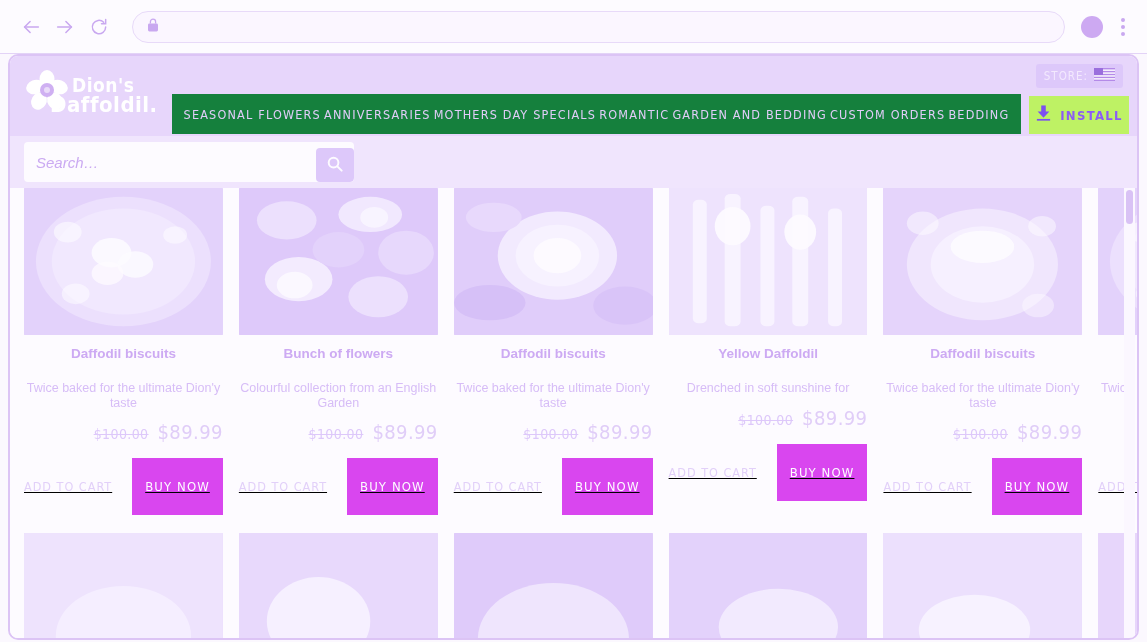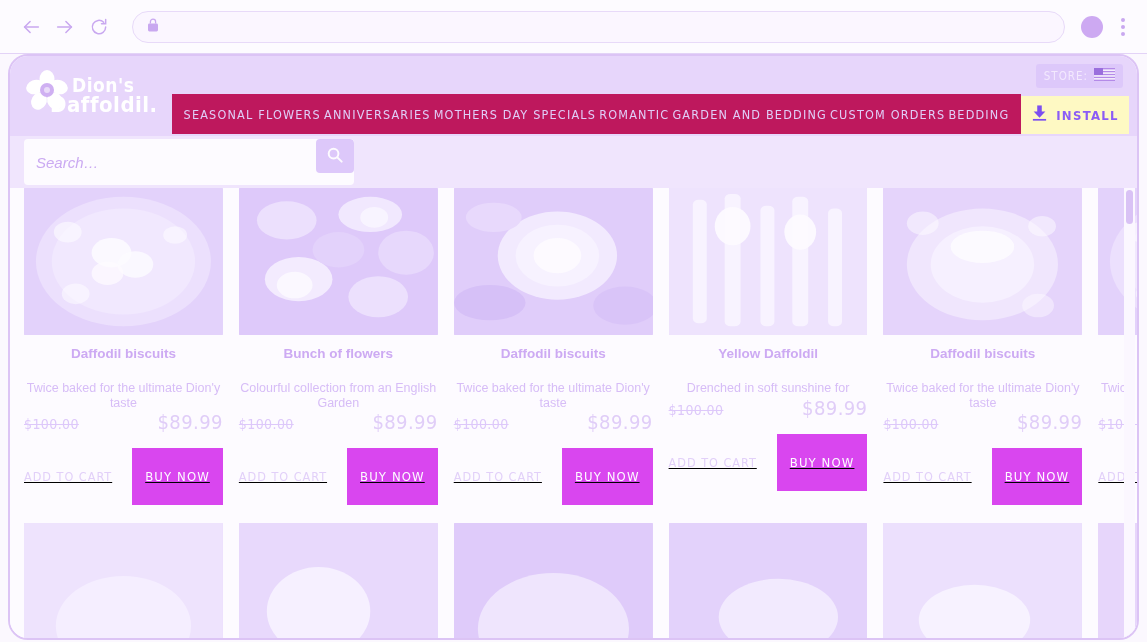--- a/index.html
+++ b/index.html
@@ -60,21 +60,21 @@
     display: flex; flex-direction: column; align-items: center; justify-content: center;
     gap: 3px; cursor: pointer;
   }
   .kebab i { width: 4px; height: 4px; border-radius: 50%; background: #c9a8f0; display: block; }
 
   
   .viewport {
     position: absolute;
     left: 8px; right: 8px; top: 54px; bottom: 2px;
     border: 2px solid #dcc4f5;
-    border-radius: 20px;
+    border-radius: 10px;
     background: #fdfbff;
     overflow: hidden;
   }
 
   
   .site-top {
     position: relative;
     background: #e7d6fb;
     height: 80px;
     display: flex; align-items: stretch;
@@ -102,21 +102,21 @@
   .logo-text .l2 {
     font-size: 22px; font-weight: bold;
     display: block; margin-left: -22px;
     font-family: "DejaVu Sans Condensed", "Liberation Sans", sans-serif;
   }
 
   .navbar {
     position: absolute;
     left: 162px; right: 116px; top: 38px;
     height: 40px;
-    background: #be185d;
+    background: #15803d;
     display: flex; align-items: center; justify-content: space-around;
     padding: 0 10px;
     z-index: 3;
   }
   .nav-item {
     font-size: 12.5px;
     letter-spacing: 1.2px;
     color: #e0cdf8;
     font-family: "DejaVu Sans Condensed", "Liberation Sans", sans-serif;
     cursor: pointer;
@@ -133,42 +133,42 @@
     z-index: 5;
     text-align: right;
   }
   .store-badge .label {
     font-size: 11.5px; color: #f3e9fe; letter-spacing: 1px;
     font-family: "DejaVu Sans Condensed", "Liberation Sans", sans-serif;
   }
   .install-btn {
     position: absolute;
     right: 8px; top: 40px;
-    width: 108px; height: 38px;
-    background: #fef9c3;
+    width: 100px; height: 38px;
+    background: #bef264;
     display: flex; align-items: center; justify-content: center;
     gap: 8px;
     z-index: 5;
     cursor: pointer;
   }
   .install-btn .txt {
     font-size: 13px; letter-spacing: 1.3px; color: #8b5cf6; font-weight: bold;
     font-family: "DejaVu Sans Condensed", "Liberation Sans", sans-serif;
   }
 
   
   .search-band {
     background: #f0e5fd;
     height: 52px;
     display: flex; align-items: center;
     padding-left: 14px;
   }
   .search-box {
-    display: flex; align-items: flex-start;
-    width: 330px; height: 46px;
+    display: flex; align-items: flex-end;
+    width: 330px; height: 40px;
     background: #fdfbff;
     border-radius: 4px;
     overflow: hidden;
   }
   .search-input {
     flex: 1; height: 100%;
     border: none; outline: none; background: transparent;
     padding: 0 12px;
     font-size: 15px; font-style: italic;
     color: #cbaaf2;
@@ -219,22 +219,23 @@
     margin-top: 11px;
   }
   .card-desc {
     text-align: center;
     font-size: 12.5px;
     color: #d7bdf7;
     line-height: 1.17;
     margin-top: 20px;
   }
   .card-prices {
-    display: flex; align-items: baseline; justify-content: space-between;
+    display: flex; align-items: baseline; justify-content: flex-end;
     gap: 9px;
+    margin-top: 10px;
     font-family: "DejaVu Sans Condensed", "Liberation Sans", sans-serif;
   }
   .price-old {
     font-size: 14px; color: #ddc8fa; text-decoration: line-through;
     letter-spacing: 0.4px;
   }
   .price-new {
     font-size: 20px; color: #e0cdf8; letter-spacing: 0.4px;
   }
   .card-actions {

